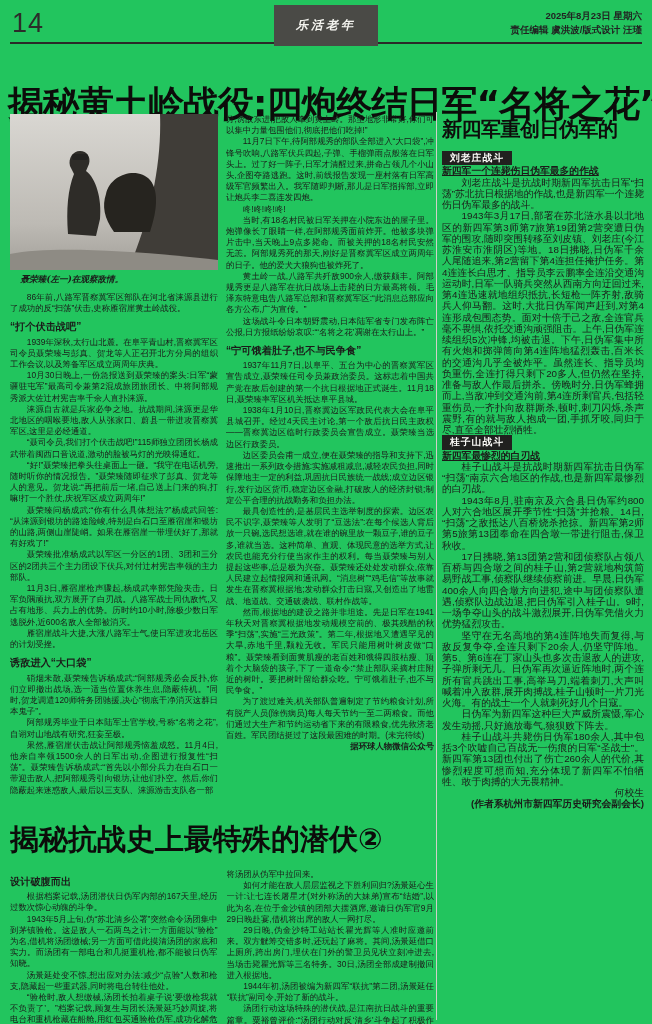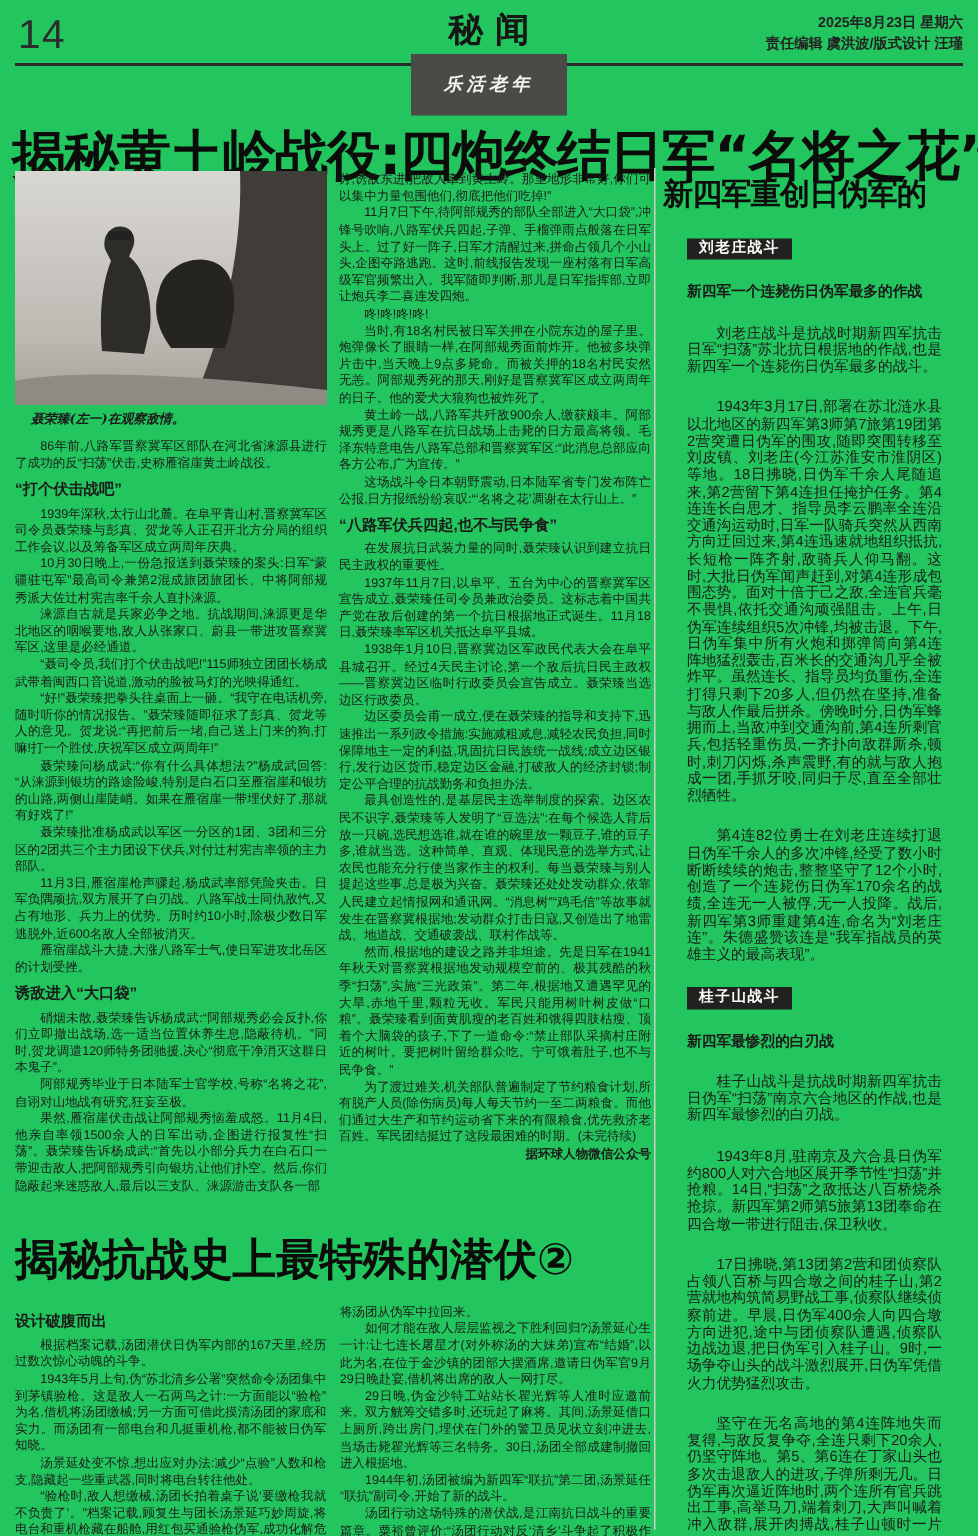--- a/index.html
+++ b/index.html
@@ -25,24 +25,24 @@
   .col2{left:226px;width:208px;height:706px;}
   .col3{left:442px;width:202px;top:112px;height:910px;}
   .vline{position:absolute;left:436px;top:112px;height:908px;width:1px;background:#cfcfc8;}
   
   .photo{width:208px;height:156px;display:block;background:#b5b3ae;}
   .photo-caption{font-family:"DejaVu Serif",serif;font-style:italic;font-weight:700;
                  font-size:8.6px;padding:4px 2px 6px;text-indent:1em;text-align:left;}
   
   .body-sm .tx{margin:0;font-size:8.4px;line-height:11.2px;}
   .body-sm .t-h{font-size:10.2px;font-weight:700;margin:7px 0 4px;text-indent:0;}
-  .body-lg .tx{margin:16px;font-size:9.8px;line-height:11.25px;}
+  .body-lg .tx{margin:0;font-size:9.8px;line-height:11.25px;}
   .t-p{text-indent:2em;}
   .t-p0{text-indent:0;}
-  .t-lead{font-weight:700;text-indent:0;margin:1px 0 2px;}
+  .t-lead{font-weight:700;text-indent:0;margin:1px 0 2px;text-decoration:underline;}
   .t-sig{text-align:right;text-indent:0;}
   .t-att{text-align:right;text-indent:0;font-weight:700;}
   .t-box{display:table;background:#21211f;color:#fafaf6;font-weight:700;
          padding:1px 8px 2px;margin:7px 0 3px;text-indent:0;font-size:10.5px;letter-spacing:1px;}
   
   .r-headline{font-size:20px;font-weight:900;line-height:27px;letter-spacing:-0.5px;
               color:#0d0d0b;margin:4px 0 8px;font-family:"DejaVu Sans",sans-serif;text-align:left;}
   
   .bottom-art{position:absolute;left:10px;top:820px;width:424px;height:204px;overflow:hidden;}
   .b-headline{font-size:29px;font-weight:900;letter-spacing:0;color:#0c0c0a;margin:0 0 9px;
@@ -52,21 +52,20 @@
 </style>
 </head>
 <body>
 
 <div class="page">
 
   <div class="masthead">
     <div class="mh-rule"></div>
     <div class="page-num">14</div>
     <div class="mh-center">
-      <div class="section-title">秘闻</div>
       <div class="brand-box">乐活老年</div>
     </div>
     <div class="mh-right">
       <div>2025年8月23日 星期六</div>
       <div>责任编辑 虞洪波/版式设计 汪瑾</div>
     </div>
   </div>
 
   <h1 class="main-headline">揭秘黄土岭战役:四炮终结日军“名将之花”①</h1>
 
@@ -108,22 +107,21 @@
   </div>
 
   <div class="col col2 body-sm">
     <div>
         <p class="tx t-p0">分,诱敌东进,把敌人牵到黄土岭。那里地形非常好,你们可以集中力量包围他们,彻底把他们吃掉!”</p>
         <p class="tx t-p">11月7日下午,待阿部规秀的部队全部进入“大口袋”,冲锋号吹响,八路军伏兵四起,子弹、手榴弹雨点般落在日军头上。过了好一阵子,日军才清醒过来,拼命占领几个小山头,企图夺路逃跑。这时,前线报告发现一座村落有日军高级军官频繁出入。我军随即判断,那儿是日军指挥部,立即让炮兵李二喜连发四炮。</p>
         <p class="tx t-p">咚!咚!咚!咚!</p>
         <p class="tx t-p">当时,有18名村民被日军关押在小院东边的屋子里。炮弹像长了眼睛一样,在阿部规秀面前炸开。他被多块弹片击中,当天晚上9点多毙命。而被关押的18名村民安然无恙。阿部规秀死的那天,刚好是晋察冀军区成立两周年的日子。他的爱犬大狼狗也被炸死了。</p>
         <p class="tx t-p">黄土岭一战,八路军共歼敌900余人,缴获颇丰。阿部规秀更是八路军在抗日战场上击毙的日方最高将领。毛泽东特意电告八路军总部和晋察冀军区:“此消息总部应向各方公布,广为宣传。”</p>
         <p class="tx t-p">这场战斗令日本朝野震动,日本陆军省专门发布阵亡公报,日方报纸纷纷哀叹:“‘名将之花’凋谢在太行山上。”</p>
-        <h3 class="tx t-h">“八路军伏兵四起,也不与民争食”</h3>
-        <p class="tx t-p">在发展抗日武装力量的同时,聂荣臻认识到建立抗日民主政权的重要性。</p>
+        <h3 class="tx t-h">“宁可饿着肚子,也不与民争食”</h3>
         <p class="tx t-p">1937年11月7日,以阜平、五台为中心的晋察冀军区宣告成立,聂荣臻任司令员兼政治委员。这标志着中国共产党在敌后创建的第一个抗日根据地正式诞生。11月18日,聂荣臻率军区机关抵达阜平县城。</p>
         <p class="tx t-p">1938年1月10日,晋察冀边区军政民代表大会在阜平县城召开。经过4天民主讨论,第一个敌后抗日民主政权——晋察冀边区临时行政委员会宣告成立。聂荣臻当选边区行政委员。</p>
         <p class="tx t-p">边区委员会甫一成立,便在聂荣臻的指导和支持下,迅速推出一系列政令措施:实施减租减息,减轻农民负担,同时保障地主一定的利益,巩固抗日民族统一战线;成立边区银行,发行边区货币,稳定边区金融,打破敌人的经济封锁;制定公平合理的抗战勤务和负担办法。</p>
         <p class="tx t-p">最具创造性的,是基层民主选举制度的探索。边区农民不识字,聂荣臻等人发明了“豆选法”:在每个候选人背后放一只碗,选民想选谁,就在谁的碗里放一颗豆子,谁的豆子多,谁就当选。这种简单、直观、体现民意的选举方式,让农民也能充分行使当家作主的权利。每当聂荣臻与别人提起这些事,总是极为兴奋。聂荣臻还处处发动群众,依靠人民建立起情报网和通讯网。“消息树”“鸡毛信”等故事就发生在晋察冀根据地;发动群众打击日寇,又创造出了地雷战、地道战、交通破袭战、联村作战等。</p>
         <p class="tx t-p">然而,根据地的建设之路并非坦途。先是日军在1941年秋天对晋察冀根据地发动规模空前的、极其残酷的秋季“扫荡”,实施“三光政策”。第二年,根据地又遭遇罕见的大旱,赤地千里,颗粒无收。军民只能用树叶树皮做“口粮”。聂荣臻看到面黄肌瘦的老百姓和饿得四肢枯瘦、顶着个大脑袋的孩子,下了一道命令:“禁止部队采摘村庄附近的树叶。要把树叶留给群众吃。宁可饿着肚子,也不与民争食。”</p>
         <p class="tx t-p">为了渡过难关,机关部队普遍制定了节约粮食计划,所有脱产人员(除伤病员)每人每天节约一至二两粮食。而他们通过大生产和节约运动省下来的有限粮食,优先救济老百姓。军民团结挺过了这段最困难的时期。(未完待续)</p>
         <p class="tx t-att">据环球人物微信公众号</p>
       </div>
   </div>
 
@@ -131,21 +129,20 @@
 
   <div class="col col3 body-lg">
     <h2 class="r-headline">
       <span>新四军重创日伪军的</span><br>
     </h2>
     <div>
         <p class="tx t-box">刘老庄战斗</p>
         <p class="tx t-lead">新四军一个连毙伤日伪军最多的作战</p>
         <p class="tx t-p">刘老庄战斗是抗战时期新四军抗击日军“扫荡”苏北抗日根据地的作战,也是新四军一个连毙伤日伪军最多的战斗。</p>
         <p class="tx t-p">1943年3月17日,部署在苏北涟水县以北地区的新四军第3师第7旅第19团第2营突遭日伪军的围攻,随即突围转移至刘皮镇、刘老庄(今江苏淮安市淮阴区)等地。18日拂晓,日伪军千余人尾随追来,第2营留下第4连担任掩护任务。第4连连长白思才、指导员李云鹏率全连沿交通沟运动时,日军一队骑兵突然从西南方向迂回过来,第4连迅速就地组织抵抗,长短枪一阵齐射,敌骑兵人仰马翻。这时,大批日伪军闻声赶到,对第4连形成包围态势。面对十倍于己之敌,全连官兵毫不畏惧,依托交通沟顽强阻击。上午,日伪军连续组织5次冲锋,均被击退。下午,日伪军集中所有火炮和掷弹筒向第4连阵地猛烈轰击,百米长的交通沟几乎全被炸平。虽然连长、指导员均负重伤,全连打得只剩下20多人,但仍然在坚持,准备与敌人作最后拼杀。傍晚时分,日伪军蜂拥而上,当敌冲到交通沟前,第4连所剩官兵,包括轻重伤员,一齐扑向敌群厮杀,顿时,刺刀闪烁,杀声震野,有的就与敌人抱成一团,手抓牙咬,同归于尽,直至全部壮烈牺牲。</p>
-        <p class="tx t-p">第4连82位勇士在刘老庄连续打退日伪军千余人的多次冲锋,经受了数小时断断续续的炮击,整整坚守了12个小时,创造了一个连毙伤日伪军170余名的战绩,全连无一人被俘,无一人投降。战后,新四军第3师重建第4连,命名为“刘老庄连”。朱德盛赞该连是“我军指战员的英雄主义的最高表现”。</p>
         <p class="tx t-box">桂子山战斗</p>
         <p class="tx t-lead">新四军最惨烈的白刃战</p>
         <p class="tx t-p">桂子山战斗是抗战时期新四军抗击日伪军“扫荡”南京六合地区的作战,也是新四军最惨烈的白刃战。</p>
         <p class="tx t-p">1943年8月,驻南京及六合县日伪军约800人对六合地区展开季节性“扫荡”并抢粮。14日,“扫荡”之敌抵达八百桥烧杀抢掠。新四军第2师第5旅第13团奉命在四合墩一带进行阻击,保卫秋收。</p>
         <p class="tx t-p">17日拂晓,第13团第2营和团侦察队占领八百桥与四合墩之间的桂子山,第2营就地构筑简易野战工事,侦察队继续侦察前进。早晨,日伪军400余人向四合墩方向进犯,途中与团侦察队遭遇,侦察队边战边退,把日伪军引入桂子山。9时,一场争夺山头的战斗激烈展开,日伪军凭借火力优势猛烈攻击。</p>
         <p class="tx t-p">坚守在无名高地的第4连阵地失而复得,与敌反复争夺,全连只剩下20余人,仍坚守阵地。第5、第6连在丁家山头也多次击退敌人的进攻,子弹所剩无几。日伪军再次逼近阵地时,两个连所有官兵跳出工事,高举马刀,端着刺刀,大声叫喊着冲入敌群,展开肉搏战,桂子山顿时一片刀光火海。有的战士一个人就刺死好几个日寇。</p>
         <p class="tx t-p">日伪军为新四军这种巨大声威所震慑,军心发生动摇,只好施放毒气,狼狈败下阵去。</p>
         <p class="tx t-p">桂子山战斗共毙伤日伪军180余人,其中包括3个吹嘘自己百战无一伤痕的日军“圣战士”。新四军第13团也付出了伤亡260余人的代价,其惨烈程度可想而知,充分体现了新四军不怕牺牲、敢于肉搏的大无畏精神。</p>
         <p class="tx t-sig">何校生</p>
         <p class="tx t-att">(作者系杭州市新四军历史研究会副会长)</p>

